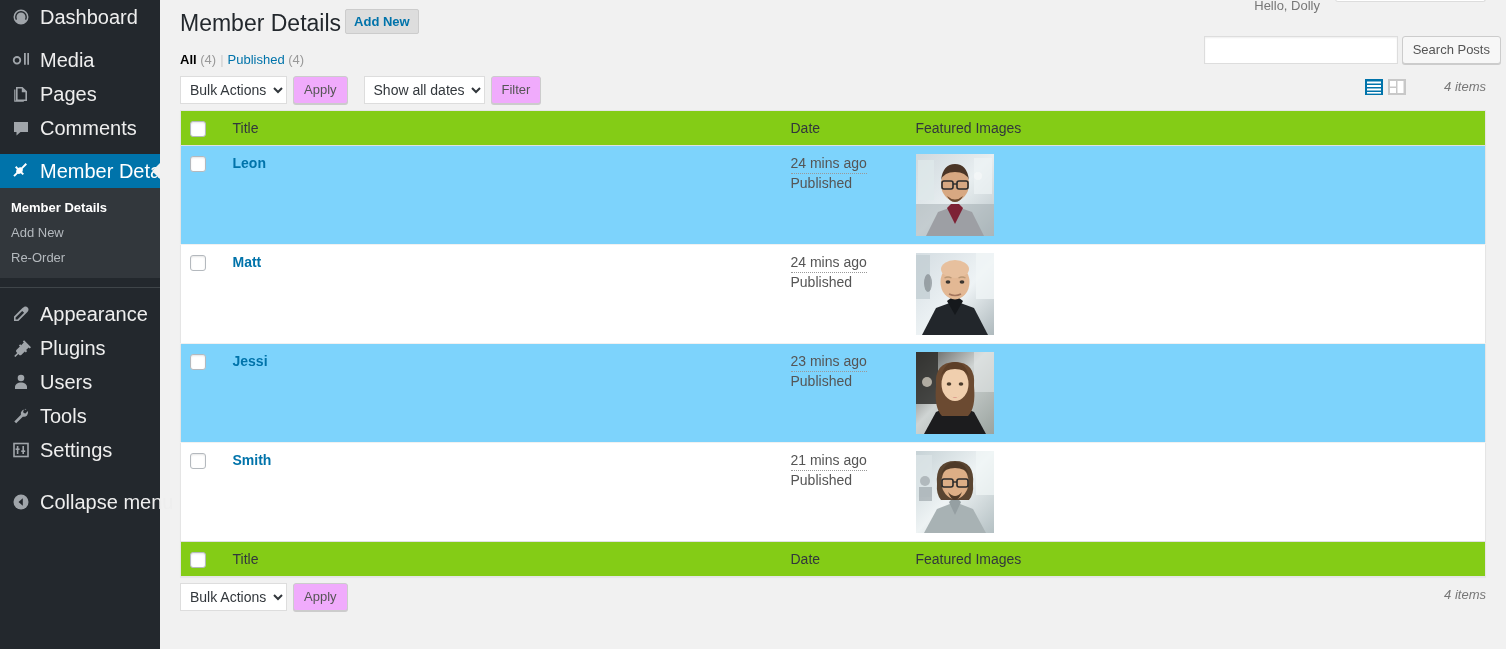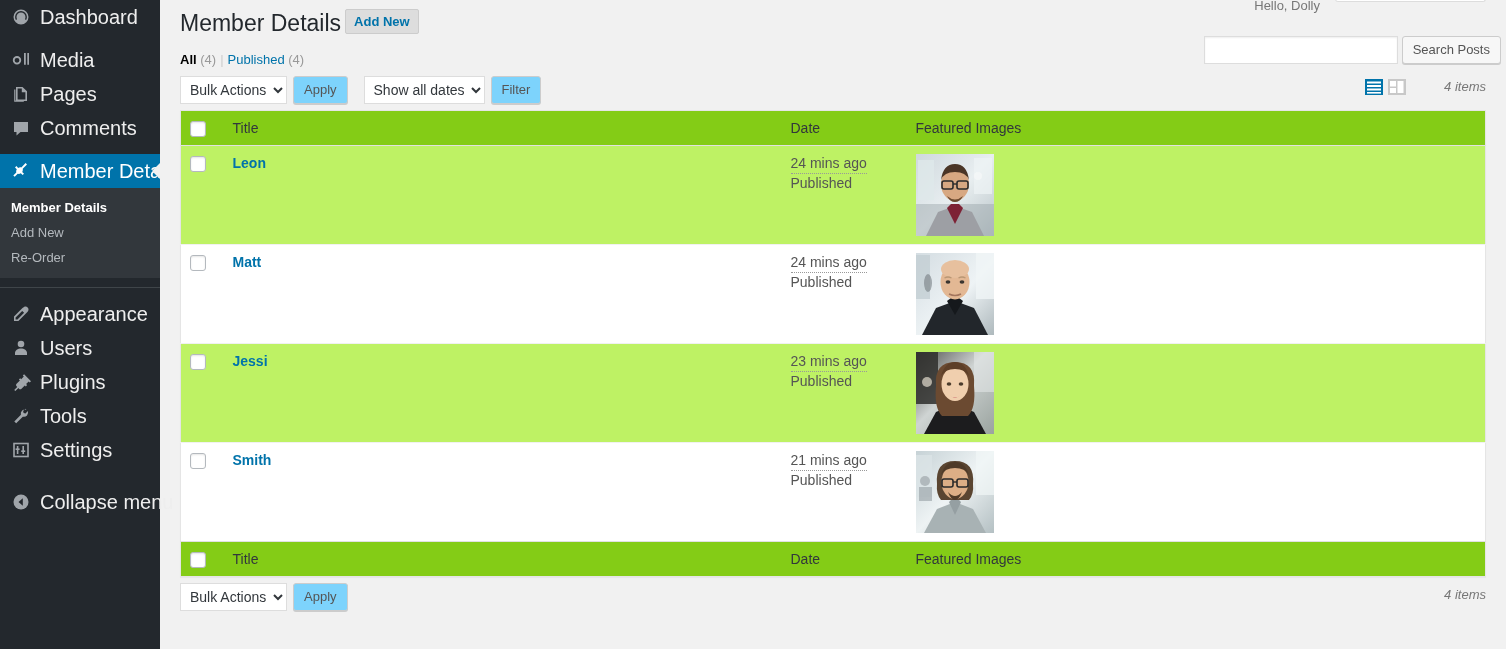--- a/index.html
+++ b/index.html
@@ -183,21 +183,21 @@
     border:1px solid #ddd;
     background:#fff;
     color:#32373c;
     padding:0 2px 0 5px;
     border-radius:0;
     margin-right:6px;
   }
   .btn-apply, .btn-filter {
     height:28px;
     padding:0 10px;
-    background:#7dd3fc;
+    background:#f0abfc;
     border:1px solid #ccc;
     border-radius:3px;
     color:#555;
     font-size:13px;
     font-family:"Liberation Sans", sans-serif;
     box-shadow:0 1px 0 #ccc;
     cursor:pointer;
     line-height:26px;
   }
   .filter-gap { width:16px; display:inline-block; }
@@ -241,21 +241,21 @@
   th.col-date, td.col-date { width:125px; }
   th.col-img,  td.col-img  { width:auto; }
 
   table.wp-list-table tbody td {
     padding:8px 10px;
     vertical-align:top;
     font-size:14px;
     line-height:1.4;
   }
   tbody tr { border-top:1px solid #f1f1f1; }
-  tbody tr.alt { background:#bef264; }
+  tbody tr.alt { background:#7dd3fc; }
   tbody tr:first-child { border-top:none; }
 
   .row-title {
     color:#0073aa;
     font-size:14px;
     font-weight:600;
     text-decoration:none;
     cursor:pointer;
   }
   .date-ago {
@@ -363,34 +363,34 @@
       <svg width="20" height="20" viewBox="0 0 20 20">
           <path d="M14.5 2.5c-1 0-1.9.5-3 1.6l-1 1L3 12.6V17h4.4l7.5-7.5 1-1c1.1-1.1 1.6-2 1.6-3 0-1.6-1.3-3-3-3zm-8 12.9H4.6v-1.9l6.6-6.6 1.9 1.9-6.6 6.6z"></path>
         </svg>
     </span>
     <span>Appearance</span>
   </div>
 
   <div class="menu-item">
     <span class="mi-icon">
       <svg width="20" height="20" viewBox="0 0 20 20">
+          <path d="M13.1 2.3l-1.3 1.3 1 1-2.6 2.6-1-1-1.3 1.3 1 1-3.3 3.3c-.7.7-.7 1.8 0 2.5l.6.6-3 3 1.2 1.2 3-3 .6.6c.7.7 1.8.7 2.5 0l3.3-3.3 1 1 1.3-1.3-1-1 2.6-2.6 1 1 1.3-1.3-6.9-6.9z"></path>
+        </svg>
+    </span>
+    <span>Plugins</span>
+  </div>
+
+  <div class="menu-item">
+    <span class="mi-icon">
+      <svg width="20" height="20" viewBox="0 0 20 20">
           <circle cx="10" cy="6" r="3.3"></circle>
           <path d="M10 10.6c-3.3 0-6 2-6 4.4v2h12v-2c0-2.4-2.7-4.4-6-4.4z"></path>
         </svg>
     </span>
     <span>Users</span>
-  </div>
-
-  <div class="menu-item">
-    <span class="mi-icon">
-      <svg width="20" height="20" viewBox="0 0 20 20">
-          <path d="M13.1 2.3l-1.3 1.3 1 1-2.6 2.6-1-1-1.3 1.3 1 1-3.3 3.3c-.7.7-.7 1.8 0 2.5l.6.6-3 3 1.2 1.2 3-3 .6.6c.7.7 1.8.7 2.5 0l3.3-3.3 1 1 1.3-1.3-1-1 2.6-2.6 1 1 1.3-1.3-6.9-6.9z"></path>
-        </svg>
-    </span>
-    <span>Plugins</span>
   </div>
 
   <div class="menu-item">
     <span class="mi-icon">
       <svg width="20" height="20" viewBox="0 0 20 20">
           <path d="M15.5 3.8a4.2 4.2 0 0 0-5.6 5l-6.6 6.6 1.9 1.9 6.6-6.6a4.2 4.2 0 0 0 5-5.6l-2.3 2.3-1.9-.5-.5-1.9 2.3-2.3z"></path>
         </svg>
     </span>
     <span>Tools</span>
   </div>

